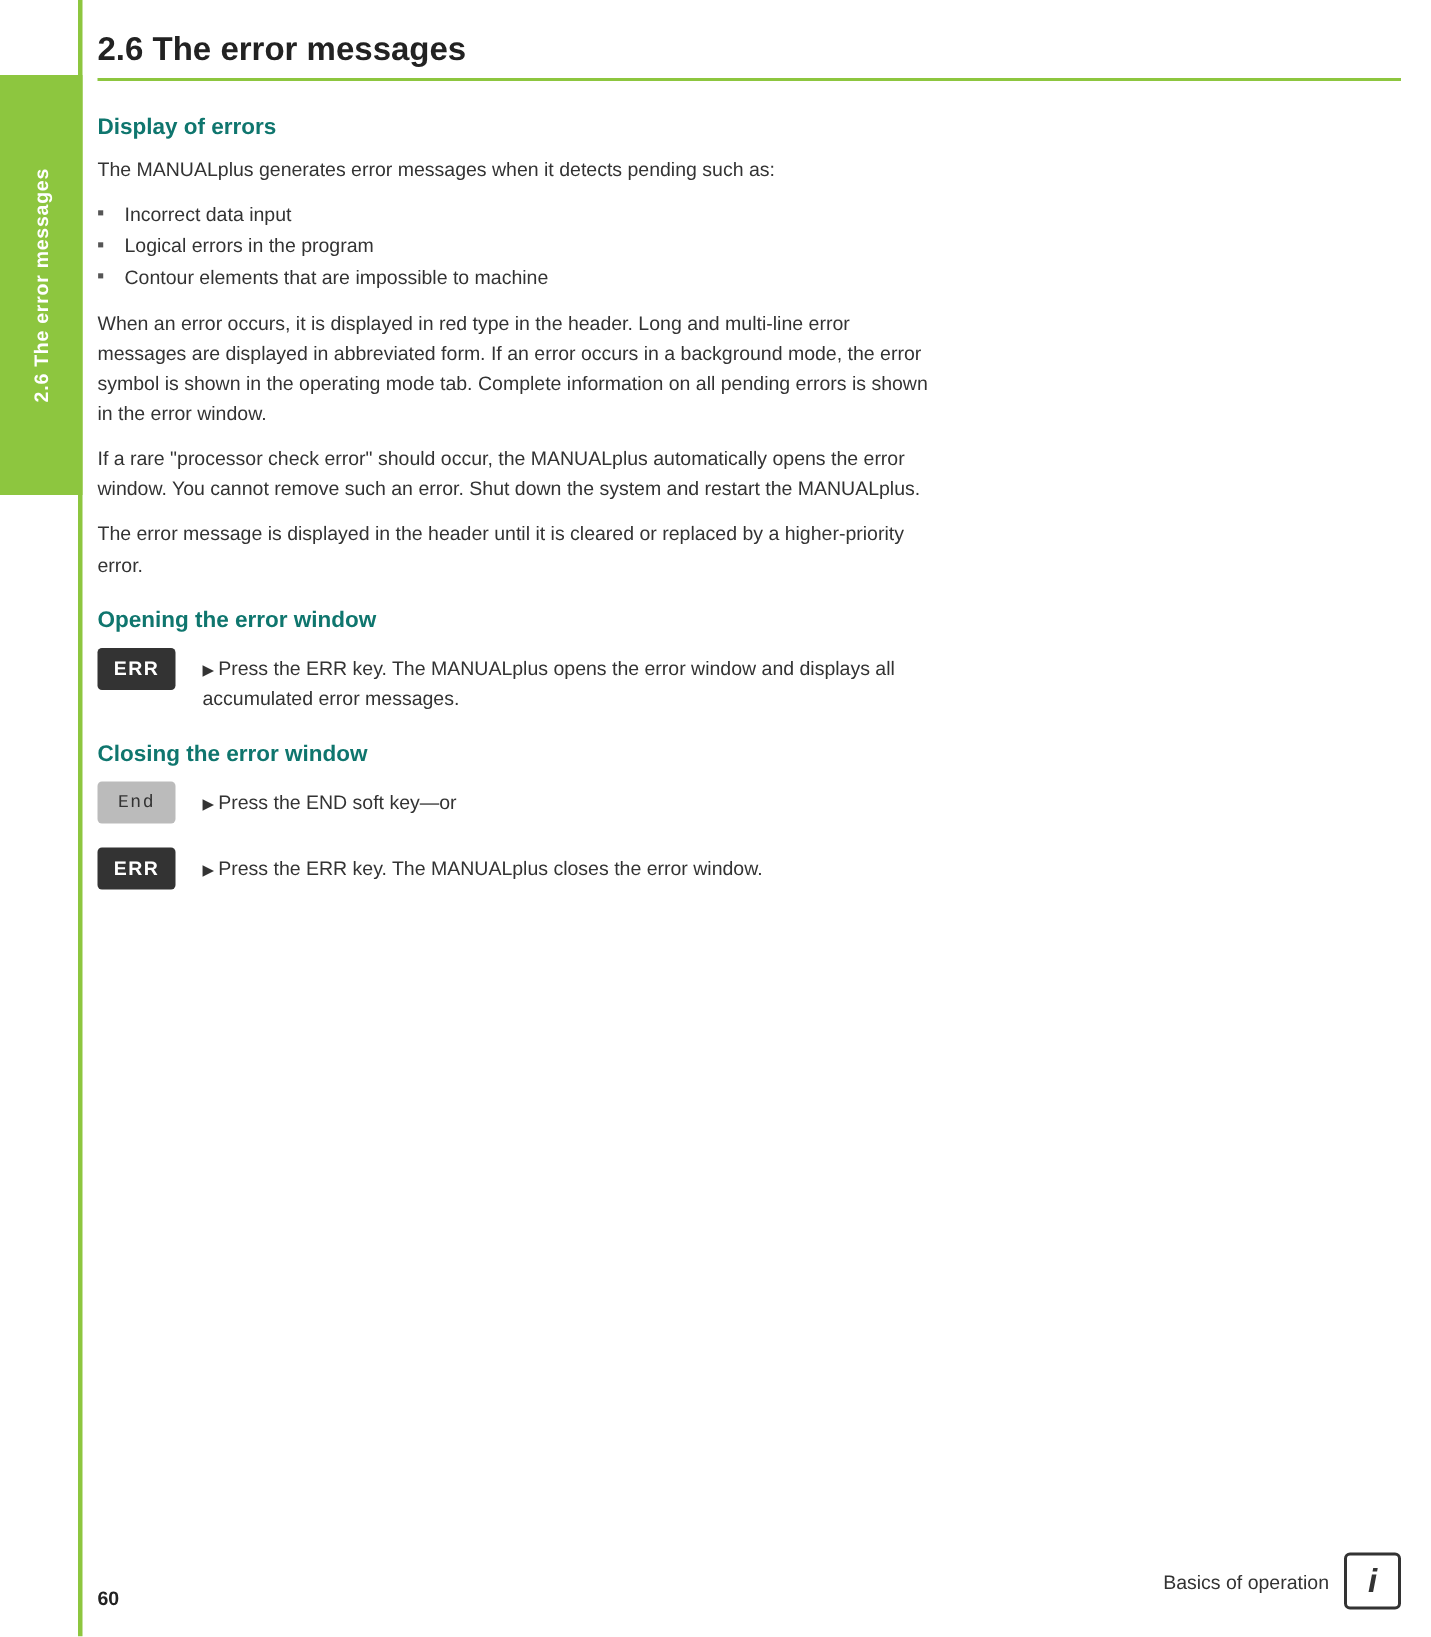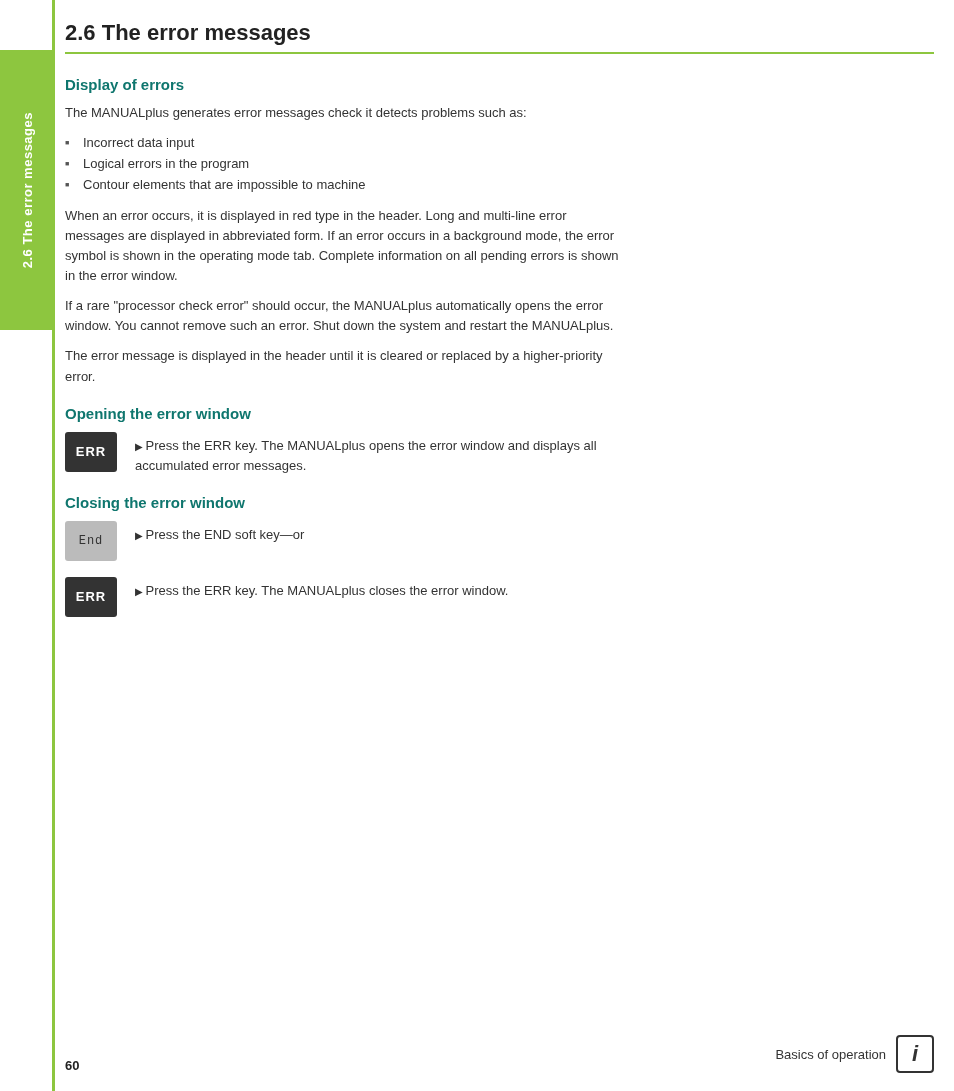--- a/index.html
+++ b/index.html
@@ -114,21 +114,21 @@
     .key-row {
       display: flex;
       align-items: flex-start;
       margin-bottom: 16px;
       max-width: 560px;
     }
 
     .key-box {
       min-width: 52px;
       width: 52px;
-      height: 40px;
+      height: 28px;
       background: #333;
       color: #fff;
       display: flex;
       align-items: center;
       justify-content: center;
       font-size: 13px;
       font-weight: bold;
       letter-spacing: 1px;
       border-radius: 3px;
       flex-shrink: 0;
@@ -206,21 +206,21 @@
     <span>2.6 The error messages</span>
   </div>
 </div>
 
 <div class="content">
 
   <div class="page-title">2.6   The error messages</div>
 
   <div>
     <div class="section-heading">Display of errors</div>
-    <p class="para">The MANUALplus generates error messages check it detects problems such as:</p>
+    <p class="para">The MANUALplus generates error messages when it detects pending such as:</p>
     <ul class="bullet-list">
       <li>Incorrect data input</li>
       <li>Logical errors in the program</li>
       <li>Contour elements that are impossible to machine</li>
     </ul>
     <p class="para">When an error occurs, it is displayed in red type in the header. Long and multi-line error messages are displayed in abbreviated form. If an error occurs in a background mode, the error symbol is shown in the operating mode tab. Complete information on all pending errors is shown in the error window.</p>
     <p class="para">If a rare "processor check error" should occur, the MANUALplus automatically opens the error window. You cannot remove such an error. Shut down the system and restart the MANUALplus.</p>
     <p class="para">The error message is displayed in the header until it is cleared or replaced by a higher-priority error.</p>
   </div>
 

